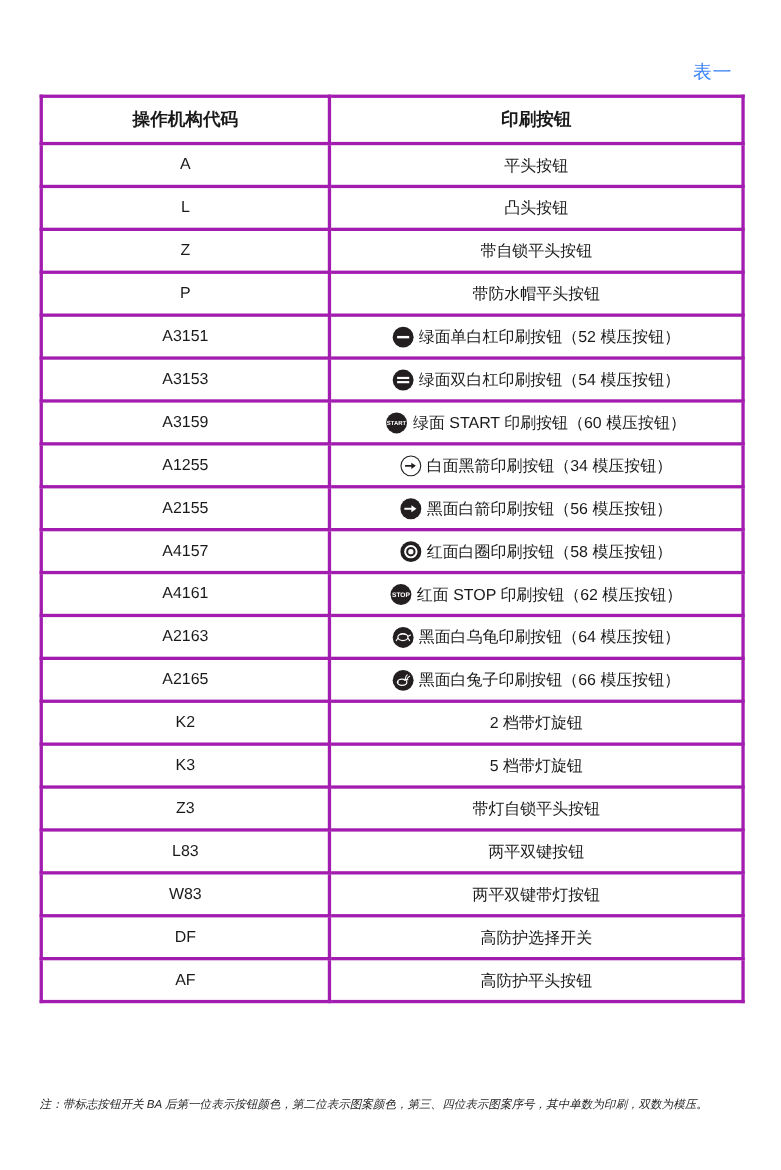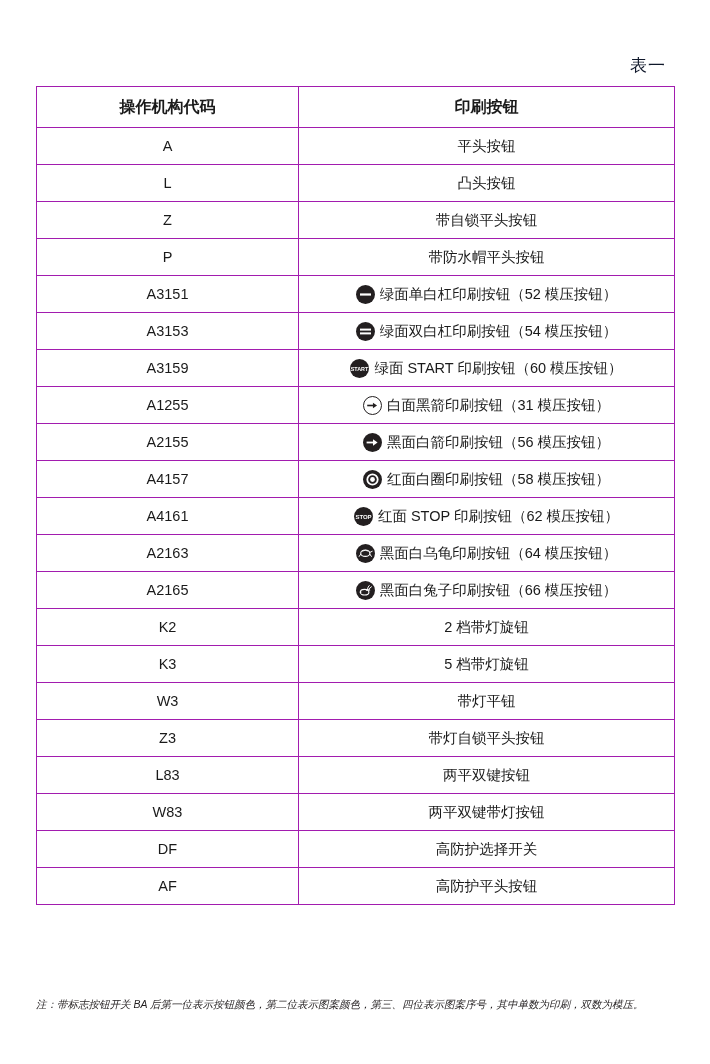--- a/index.html
+++ b/index.html
@@ -21,35 +21,35 @@
     box-sizing: border-box;
     padding: 0;
     position: relative;
   }
   .corner-label {
     position: absolute;
     top: 54px;
     right: 44px;
     font-size: 17px;
     letter-spacing: 1px;
-    color: #0f172a;
+    color: #3b82f6;
   }
   .table-wrap {
     position: absolute;
     top: 86px;
     left: 36px;
     width: 638px;
   }
   table.code-table {
     border-collapse: collapse;
     width: 638px;
     table-layout: fixed;
   }
   table.code-table td, table.code-table th {
-    border: 1px solid #a21caf;
+    border: 3px solid #a21caf;
     padding: 0;
     text-align: center;
     vertical-align: middle;
     font-weight: normal;
   }
   table.code-table th {
     height: 40px;
     font-size: 16px;
     font-weight: bold;
   }
@@ -195,21 +195,21 @@
           <tr>
             <td>A1255</td>
             <td>
               <div class="desc-cell">
                 <span class="btn-glyph" style="background:#fff;border:1.3px solid #231f20;">
                   <svg width="19" height="19" viewBox="0 0 19 19">
                     <rect x="3.6" y="8.6" width="7" height="1.8" fill="#231f20"></rect>
                     <path d="M10 6.3 L14.6 9.5 L10 12.7 Z" fill="#231f20"></path>
                   </svg>
                 </span>
-                <span class="desc-text">白面黑箭印刷按钮（31 模压按钮）</span>
+                <span class="desc-text">白面黑箭印刷按钮（34 模压按钮）</span>
               </div>
             </td>
           </tr>
           <tr>
             <td>A2155</td>
             <td>
               <div class="desc-cell">
                 <span class="btn-glyph" style="background:#231f20;">
                   <svg width="19" height="19" viewBox="0 0 19 19">
                     <rect x="3.6" y="8.6" width="7" height="1.8" fill="#fff"></rect>
@@ -290,28 +290,20 @@
           </tr>
           <tr>
             <td>K3</td>
             <td>
               <div class="desc-cell">
                 <span class="desc-text">5 档带灯旋钮</span>
               </div>
             </td>
           </tr>
           <tr>
-            <td>W3</td>
-            <td>
-              <div class="desc-cell">
-                <span class="desc-text">带灯平钮</span>
-              </div>
-            </td>
-          </tr>
-          <tr>
             <td>Z3</td>
             <td>
               <div class="desc-cell">
                 <span class="desc-text">带灯自锁平头按钮</span>
               </div>
             </td>
           </tr>
           <tr>
             <td>L83</td>
             <td>

